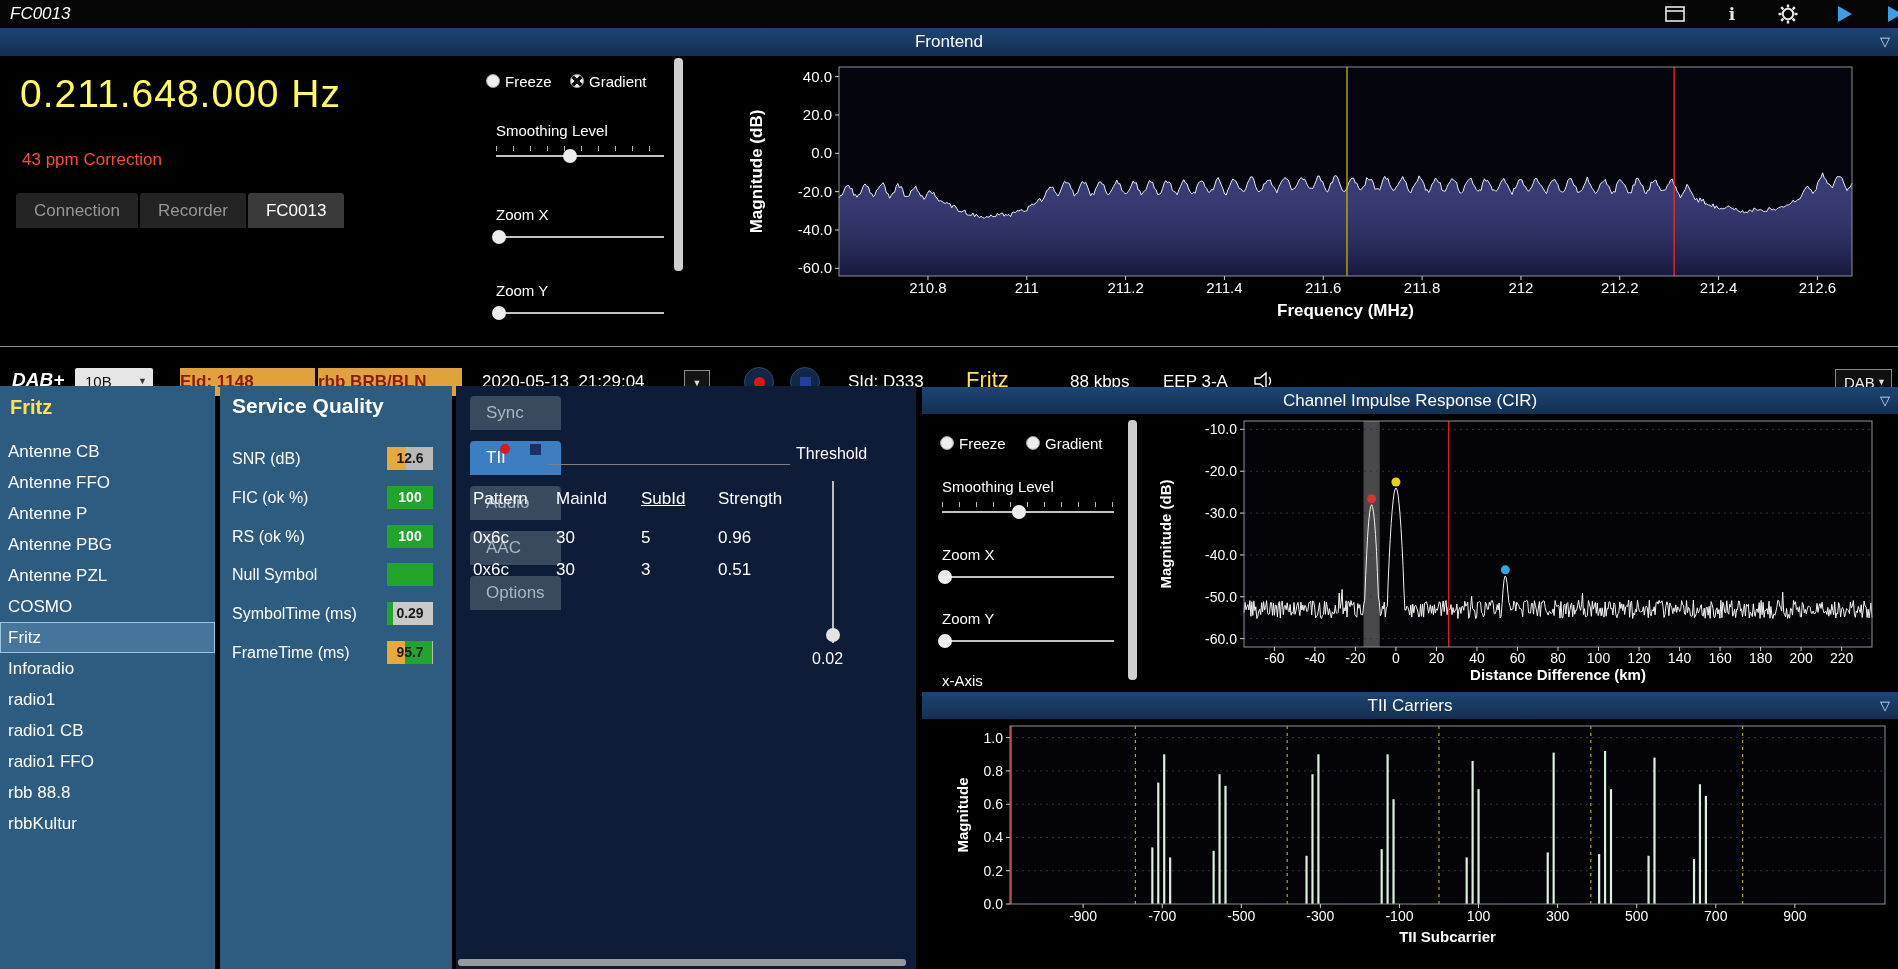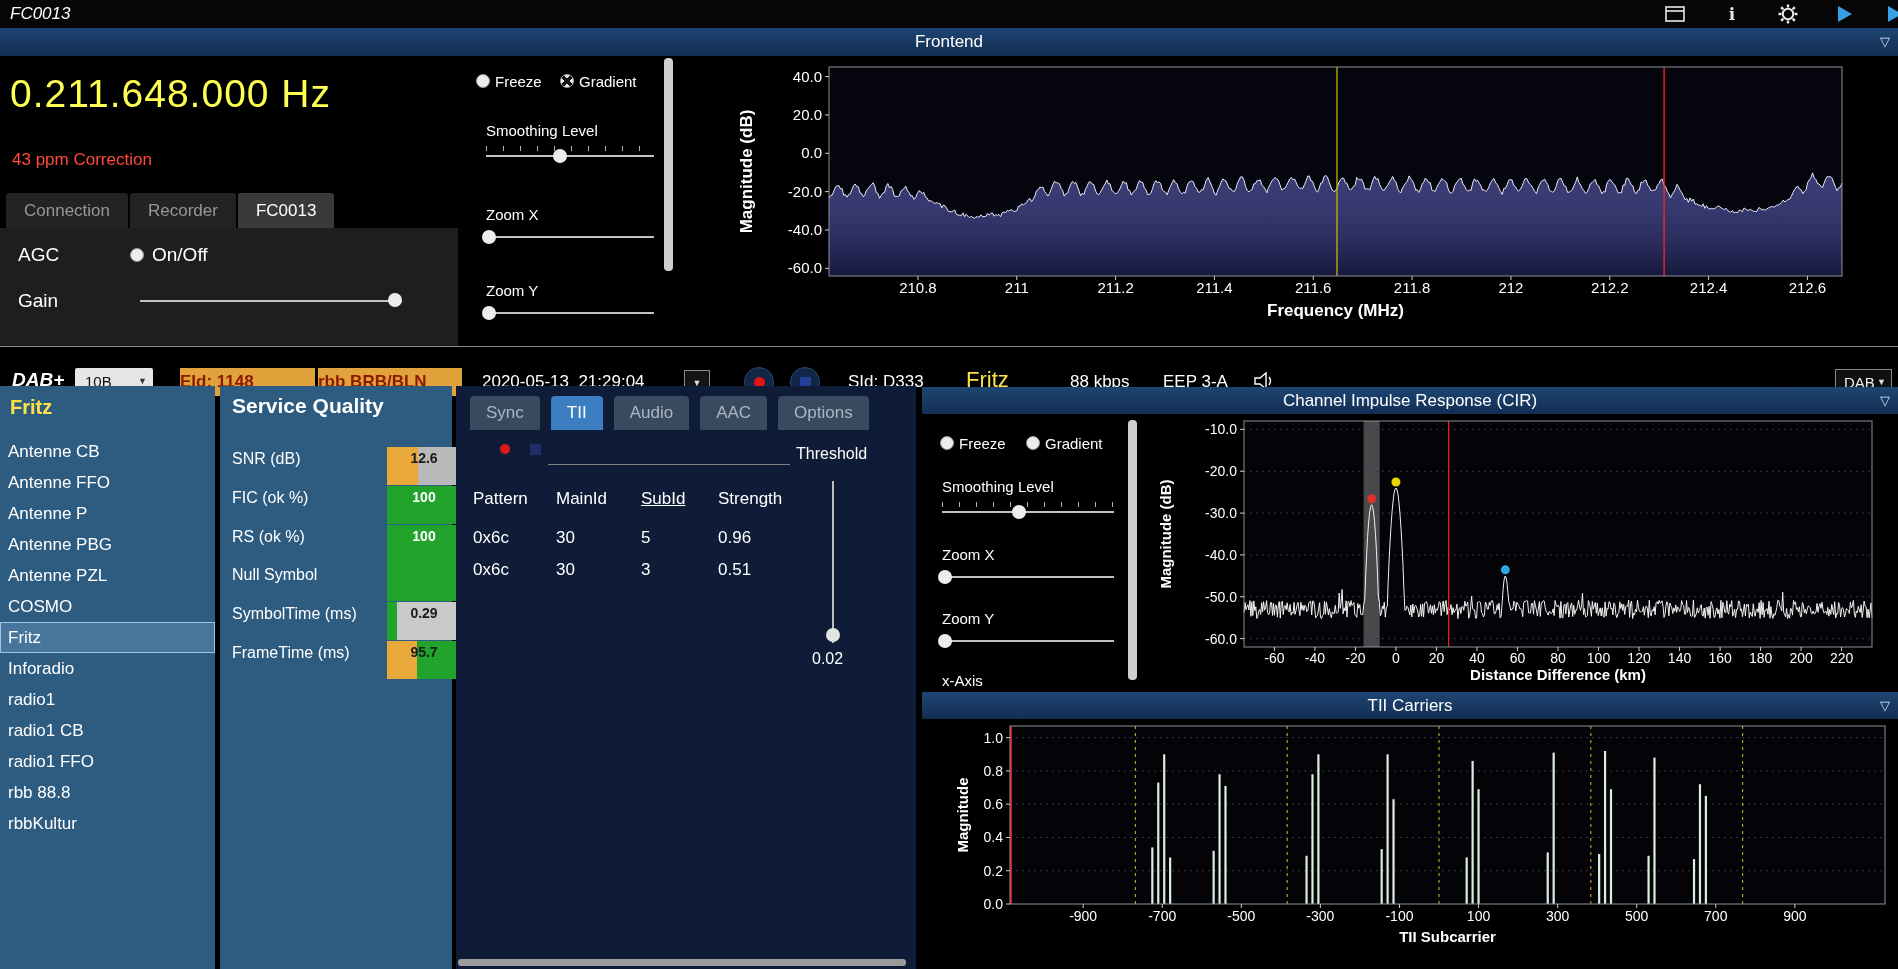--- a/index.html
+++ b/index.html
@@ -8,21 +8,21 @@
   
   .titlebar{position:absolute;left:0;top:0;width:1898px;height:28px;background:#060606;}
   .window-title{position:absolute;left:10px;top:4px;font-size:17px;font-style:italic;color:#fff;}
   .tbi{position:absolute;top:3px;width:24px;height:22px;display:flex;align-items:center;justify-content:center;}
   .tbi-info{font-family:"DejaVu Serif",serif;font-size:17px;font-weight:bold;color:#e8e8e8;}
   
   .sec-header{background:linear-gradient(#1d4573,#132e52);text-align:center;font-size:17px;line-height:27px;color:#fff;}
   .collapse{position:absolute;right:8px;top:0;font-size:13px;color:#cfe2f8;line-height:27px;}
   .fe-header{position:absolute;left:0;top:28px;width:1898px;height:28px;line-height:28px;}
   
-  .top-section{position:absolute;left:0;top:56px;width:1659px;height:290px;background:#000;}
+  .top-section{position:absolute;left:10px;top:56px;width:1659px;height:290px;background:#000;}
   .freq{position:absolute;left:10px;top:16px;font-size:39px;color:#ffff52;letter-spacing:1px;}
   .ppm{position:absolute;left:12px;top:94px;font-size:17px;color:#ff4b38;}
   .fe-tabs{position:absolute;left:6px;top:137px;height:35px;display:flex;gap:2px;}
   .fe-tab{padding:0 18px;line-height:35px;font-size:17px;background:#232323;color:#979797;border-radius:3px 3px 0 0;}
   .fe-tab.active{background:#3a3a3a;color:#fff;}
   .fe-tabpanel{position:absolute;left:0;top:172px;width:458px;height:118px;background:#1e1e1e;}
   .lbl19{font-size:19px;color:#fff;position:absolute;}
   .lbl15{font-size:15px;color:#fff;position:absolute;}
   .radio{position:absolute;width:14px;height:14px;border-radius:50%;background:#ededed;border:1px solid #9a9a9a;box-sizing:border-box;}
   .radio.sel{background-color:#ededed;background-image:
@@ -55,26 +55,26 @@
   .main{position:absolute;left:0;top:386px;width:1898px;height:583px;}
   .sidebar{position:absolute;left:0;top:0;width:215px;height:583px;background:#2e5c80;}
   .sidebar-header{position:absolute;left:10px;top:10px;font-size:20px;font-weight:bold;color:#ffe14a;}
   .service-list{position:absolute;left:0;top:50px;width:215px;}
   .service-item{height:31px;line-height:31px;padding-left:8px;font-size:17px;color:#fff;}
   .service-item.selected{background:#47759b;outline:1px solid #9cc4e4;outline-offset:-1px;}
   .sq-panel{position:absolute;left:220px;top:0;width:232px;height:583px;background:#2e5c80;}
   .sq-title{position:absolute;left:12px;top:8px;font-size:21px;font-weight:bold;}
   .sq-row{position:absolute;left:0;width:232px;height:28px;}
   .sq-label{position:absolute;left:12px;top:0;line-height:26px;font-size:16px;}
-  .sq-badge{position:absolute;left:167px;top:1px;width:46px;height:38px;overflow:hidden;padding-left:28px;}
+  .sq-badge{position:absolute;left:167px;top:1px;width:46px;height:23px;overflow:hidden;}
   .sq-seg{position:absolute;top:0;height:100%;}
   .sq-value{position:absolute;left:0;top:0;width:100%;text-align:center;line-height:23px;font-size:14px;font-weight:bold;}
   
   .mid-panel{position:absolute;left:456px;top:0;width:460px;height:583px;background:#0e1c38;}
-  .dec-tabs{position:absolute;left:14px;top:10px;display:flex;gap:11px;}
+  .dec-tabs{position:absolute;left:14px;top:10px;display:flex;gap:11px;flex-direction:column;}
   .dec-tab{height:34px;line-height:34px;padding:0 16px;font-size:17px;background:#3a4a5e;color:#a8b6c4;border-radius:4px 4px 0 0;}
   .dec-tab.active{background:#3c7ec2;color:#fff;}
   .tii-dot{position:absolute;left:44px;top:58px;width:10px;height:10px;border-radius:50%;background:#e01818;}
   .tii-square{position:absolute;left:74px;top:58px;width:11px;height:11px;background:#1d2f66;}
   .tii-line{position:absolute;left:92px;top:78px;width:242px;height:1px;background:#808080;}
   .threshold-label{position:absolute;left:340px;top:59px;font-size:16px;}
   .tbl-cell{position:absolute;font-size:17px;color:#fff;}
   .tbl-head{font-weight:normal;}
   .vslider-track{position:absolute;left:376px;top:95px;width:2px;height:162px;background:#bdbdbd;}
   .vslider-handle{position:absolute;left:370px;top:242px;width:14px;height:14px;border-radius:50%;background:#e3e3e3;}
@@ -135,28 +135,20 @@
 <div class="top-section">
 
   <div class="abs" style="left:0;top:0;width:458px;height:290px">
     <div class="freq">0.211.648.000 Hz</div>
     <div class="ppm">43 ppm Correction</div>
     <div class="fe-tabs">
         <div class="fe-tab">Connection</div>
         <div class="fe-tab">Recorder</div>
         <div class="fe-tab active">FC0013</div>
       </div>
-    <div class="fe-tabpanel">
-      <span class="lbl19" style="left:18px;top:16px">AGC</span>
-      <span class="radio" style="left:130px;top:20px"></span>
-      <span class="lbl19" style="left:152px;top:16px">On/Off</span>
-      <span class="lbl19" style="left:18px;top:62px">Gain</span>
-      <div class="strack" style="left:140px;top:72px;width:262px"></div>
-      <div class="shandle" style="left:388px;top:65px"></div>
-    </div>
   </div>
 
   <div class="fe-controls">
     <span class="radio" style="left:18px;top:18px"></span>
     <span class="lbl15" style="left:37px;top:17px">Freeze</span>
     <span class="radio sel" style="left:102px;top:18px"></span>
     <span class="lbl15" style="left:121px;top:17px">Gradient</span>
     <span class="lbl15" style="left:28px;top:66px">Smoothing Level</span>
     <div class="sticks" style="left:28px;top:90px;width:168px"></div>
     <div class="strack" style="left:28px;top:99px;width:168px"></div>

